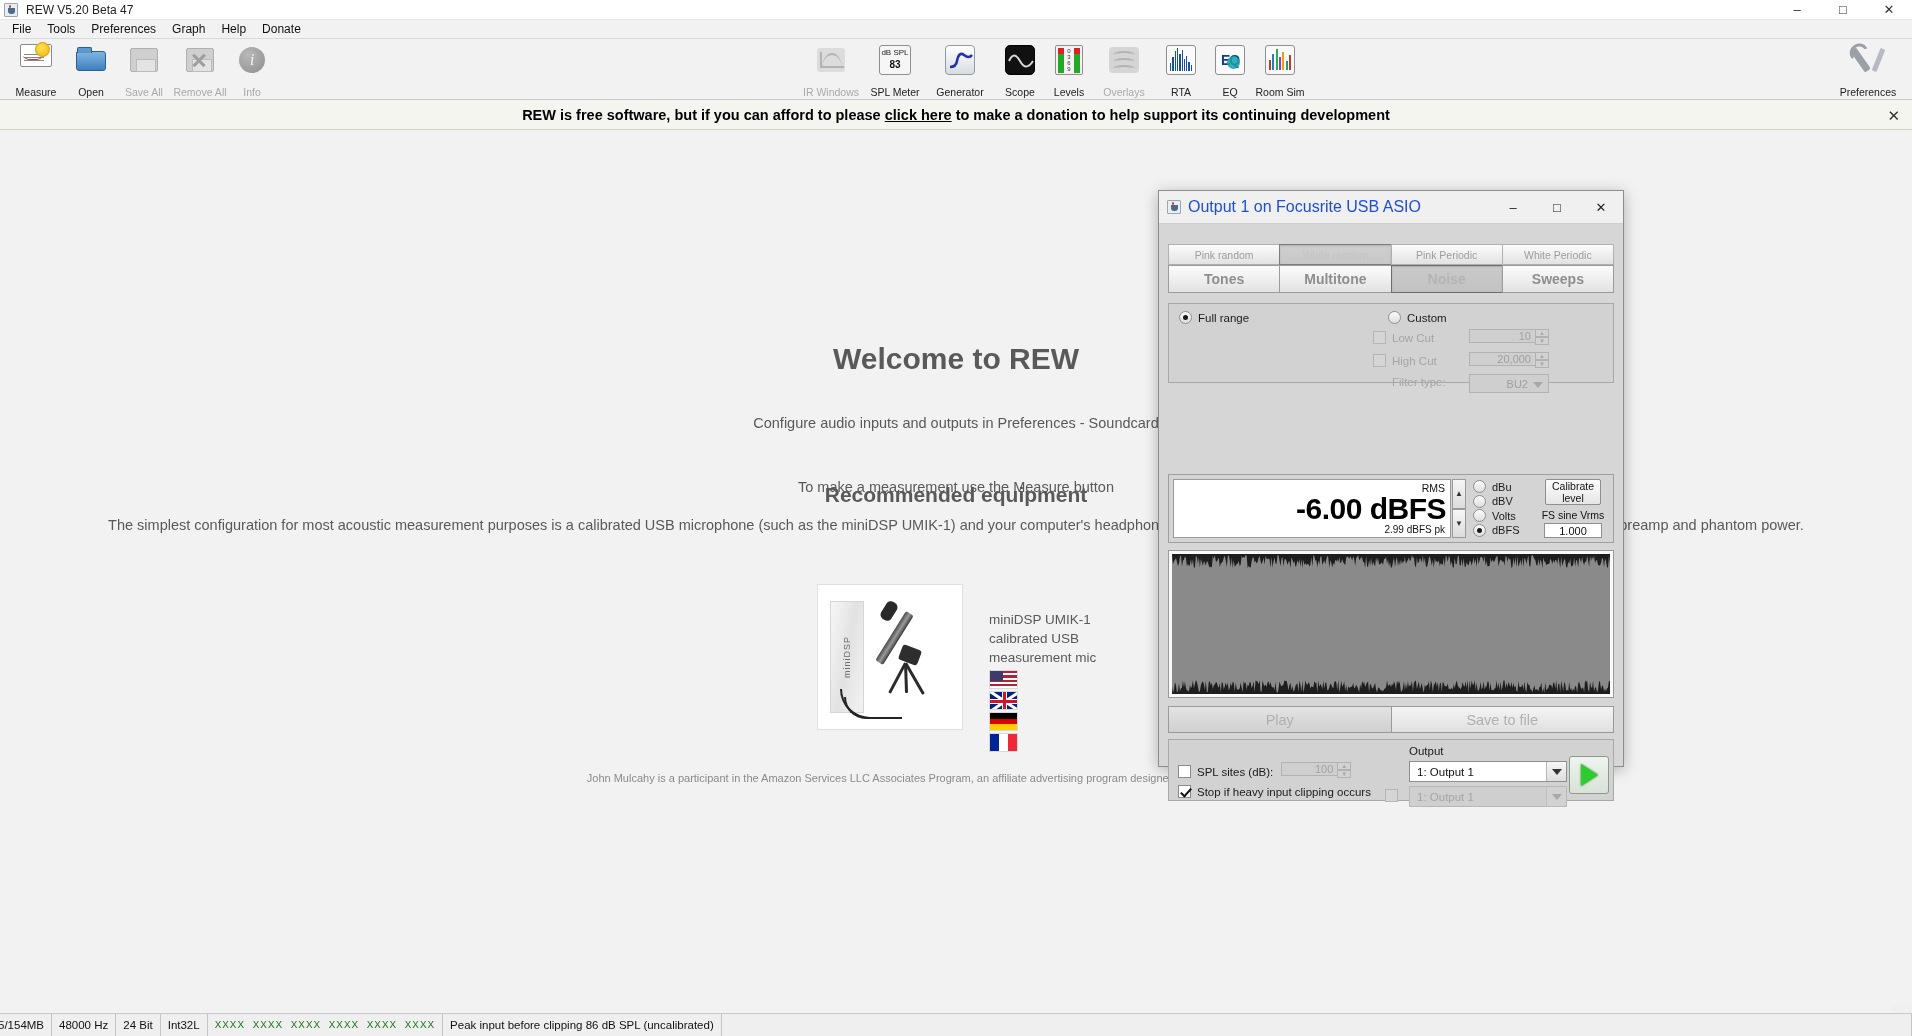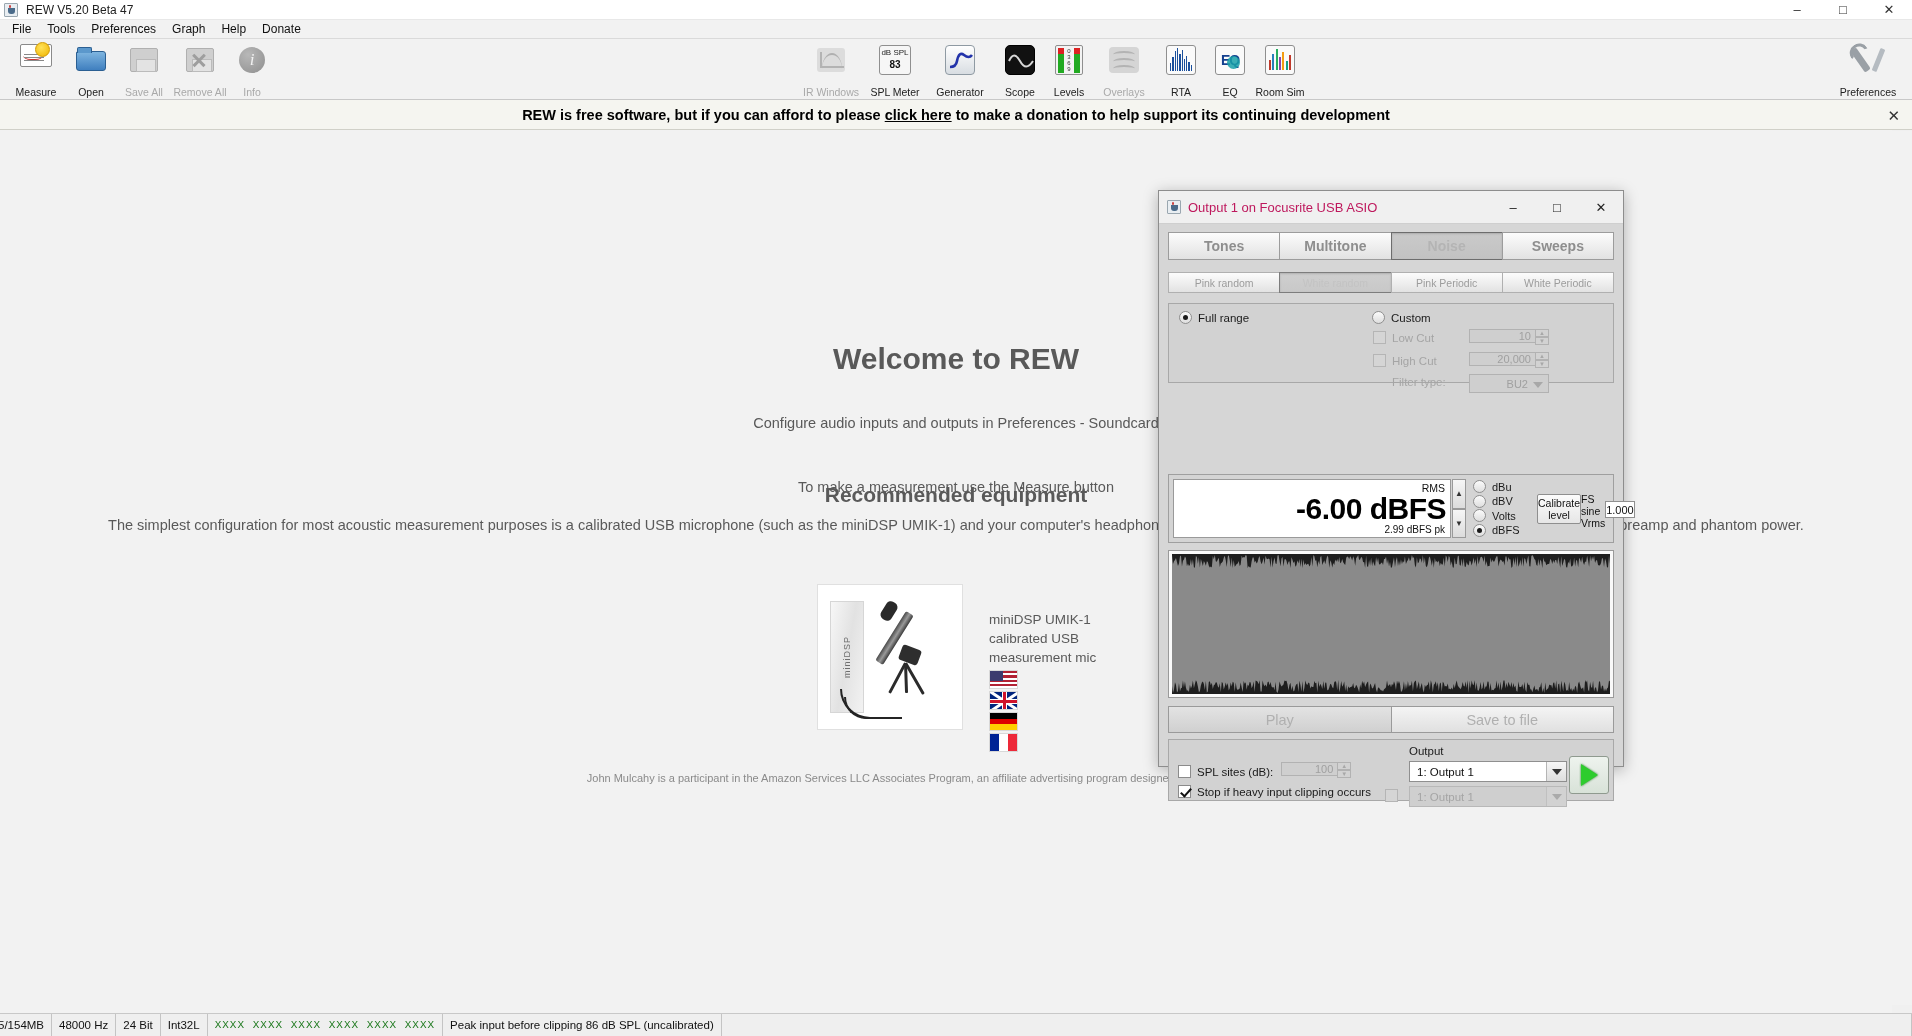--- a/index.html
+++ b/index.html
@@ -311,21 +311,21 @@
   .dialog {
     position: absolute; left: 1158px; top: 190px; width: 466px; height: 577px;
     background: #d6d6d6; border: 1px solid #8d8d8d;
     box-shadow: 0 3px 14px rgba(0,0,0,.28);
   }
   .dlg-title {
     height: 33px; background: #f0f0f0; display: flex; align-items: center;
     border-bottom: 1px solid #cfcfcf;
   }
   .dlg-title .ic { margin-left: 8px; }
-  .dlg-title .t { font-size: 13px; color: #be185d; margin-left: 7px; }
+  .dlg-title .t { font-size: 16px; color: #1d4ed8; margin-left: 7px; }
   .dlg-ctrls { margin-left: auto; display: flex; }
   .dlg-btn { width: 44px; height: 32px; display: flex; align-items: center; justify-content: center; font-size: 13px; color: #222; }
 
   .dlg-body { padding: 8px 9px 0 9px; }
 
   .tabrow { display: flex; height: 28px; }
   .tabbtn {
     flex: 1; border: 1px solid #9c9c9c; border-right: none;
     background: linear-gradient(#fcfcfc, #e2e2e2);
     display: flex; align-items: center; justify-content: center;
@@ -403,21 +403,21 @@
   }
   .lr-pk { position: absolute; right: 5px; bottom: 2px; font-size: 10px; color: #111; }
   .lr-spin { width: 14px; display: flex; flex-direction: column; margin-left: 1px; }
   .lr-spin div {
     flex: 1; background: linear-gradient(#f6f6f6,#dcdcdc); border: 1px solid #9a9a9a;
     display: flex; align-items: center; justify-content: center; font-size: 8px; color: #333;
   }
   .unit-col { width: 64px; margin-left: 7px; display: flex; flex-direction: column; justify-content: space-between; padding: 1px 0; }
   .unit-row { display: flex; align-items: center; }
   .unit-row .rlbl { font-size: 11px; }
-  .cal-col { width: 72px; display: flex; flex-direction: row; align-items: center; }
+  .cal-col { width: 72px; display: flex; flex-direction: column; align-items: center; }
   .cal-btn {
     width: 56px; height: 30px; background: linear-gradient(#fcfcfc,#e6e6e6);
     border: 1px solid #8f8f8f; border-radius: 2px;
     display: flex; flex-direction: column; align-items: center; justify-content: center;
     font-size: 10.5px; color: #111; line-height: 12px;
   }
   .fs-label { font-size: 10.5px; color: #111; margin-top: 4px; }
   .fs-field {
     width: 58px; height: 17px; background: #fff; border: 1px solid #8f8f8f; margin-top: 2px;
     display: flex; align-items: center; justify-content: center; font-size: 11px; color: #111;
@@ -737,40 +737,40 @@
       <div class="t">Output 1 on Focusrite USB ASIO</div>
       <div class="dlg-ctrls">
         <div class="dlg-btn">–</div>
         <div class="dlg-btn">□</div>
         <div class="dlg-btn close">✕</div>
       </div>
     </div>
 
     <div class="dlg-body">
 
+      <div class="tabrow sub">
+        <div class="tabbtn">Pink random</div>
+        <div class="tabbtn active">White random</div>
+        <div class="tabbtn">Pink Periodic</div>
+        <div class="tabbtn">White Periodic</div>
+      </div>
+
       <div class="tabrow">
         <div class="tabbtn">Tones</div>
         <div class="tabbtn">Multitone</div>
         <div class="tabbtn active">Noise</div>
         <div class="tabbtn">Sweeps</div>
       </div>
 
-      <div class="tabrow sub">
-        <div class="tabbtn">Pink random</div>
-        <div class="tabbtn active">White random</div>
-        <div class="tabbtn">Pink Periodic</div>
-        <div class="tabbtn">White Periodic</div>
-      </div>
-
       <div class="rangebox">
         <div class="radio-row" style="position:absolute;left:10px;top:7px">
           <div class="radio on"></div>
           <div class="rlbl">Full range</div>
         </div>
-        <div class="radio-row" style="position:absolute;left:203px;top:7px">
+        <div class="radio-row" style="position:absolute;left:219px;top:7px">
           <div class="radio"></div>
           <div class="rlbl">Custom</div>
         </div>
 
         <div class="radio-row" style="position:absolute;left:204px;top:27px">
           <div class="chk dim"></div>
           <div class="rlbl dim">Low Cut</div>
         </div>
         <div class="spin" style="position:absolute;left:300px;top:25px">
           <div class="spin-field">10</div>

